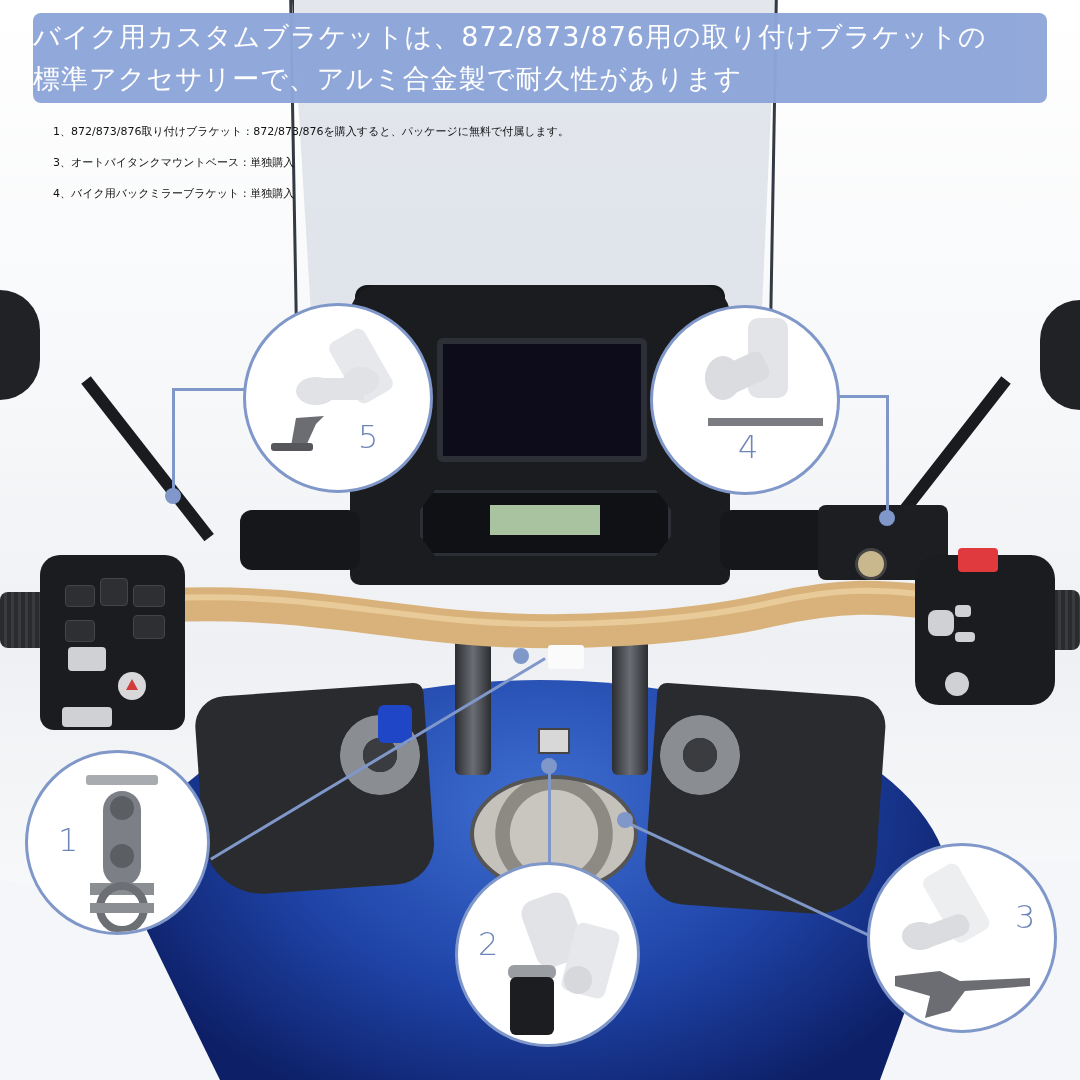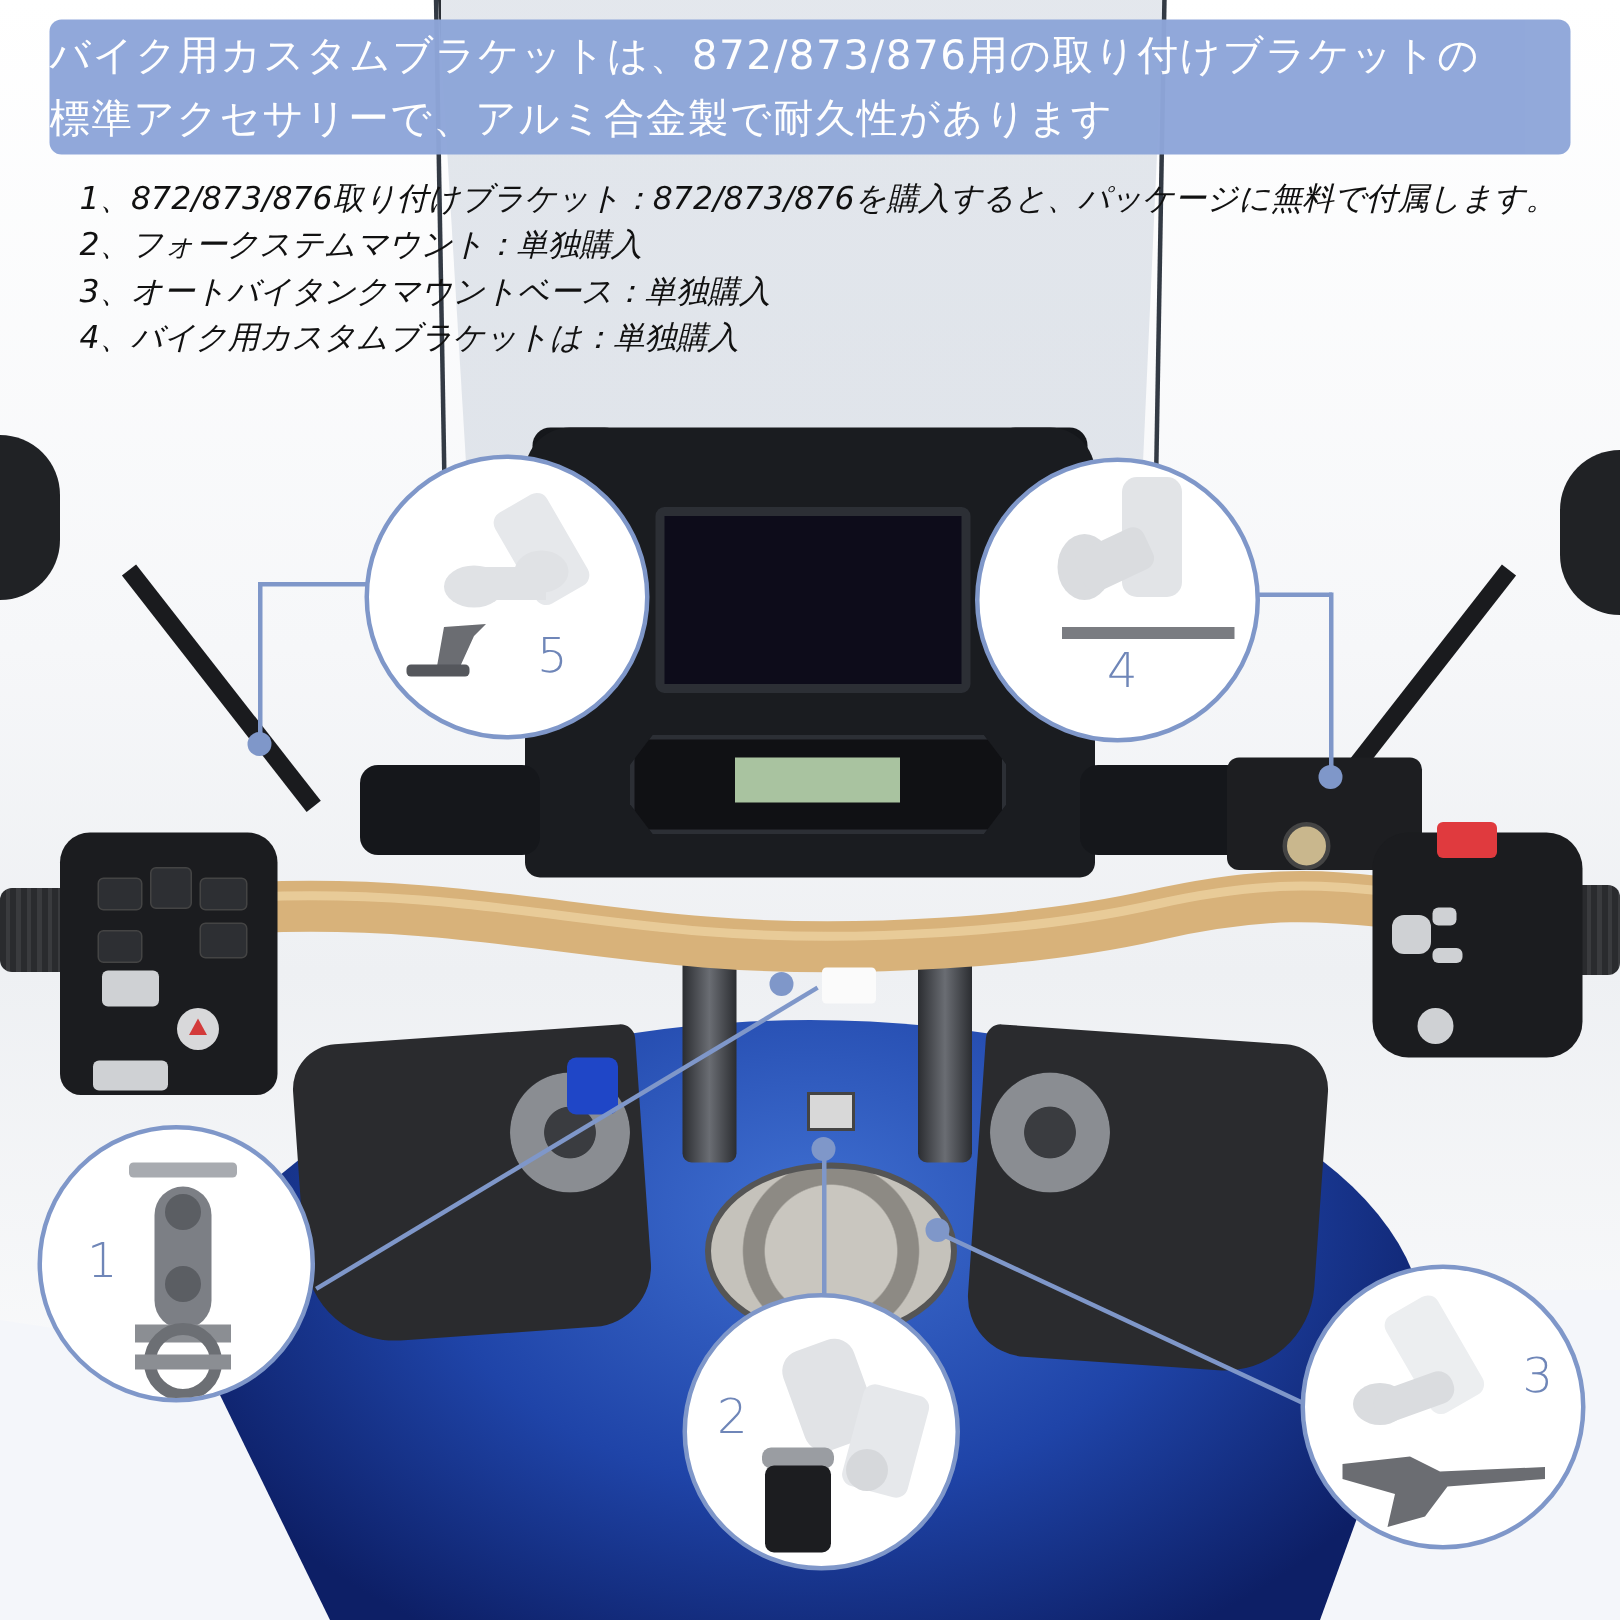--- a/index.html
+++ b/index.html
@@ -59,21 +59,21 @@
   .mirror-stem-r { position:absolute; left:1000px; top:380px; width:12px; height:180px; background:#1a1b1e; transform:rotate(38deg); transform-origin:top; }
 
   
   .header-banner { position:absolute; left:33px; top:13px; width:1014px; height:90px; background:#8ea6d9; border-radius:8px; z-index:5; opacity:0.97; }
   .header-line { position:absolute; left:0; width:100%; color:#ffffff; font-size:27px; letter-spacing:1px; }
   .header-line.l1 { top:6px; }
   .header-line.l2 { top:48px; }
 
   
   .parts-list { position:absolute; left:53px; top:120px; z-index:5; list-style:none; margin:0; padding:0; }
-  .parts-list li { font-size:21px; color:#111; height:31px; line-height:24px; white-space:nowrap;font-style:italic; }
+  .parts-list li { font-size:11px; color:#111; height:31px; line-height:24px; white-space:nowrap; }
 
   
   .callout { position:absolute; border-radius:50%; background:#ffffff; border:3px solid #7f97c9; z-index:4; box-sizing:border-box; overflow:hidden; }
   .callout-num { position:absolute; font-size:32px; color:#6f86b8; font-family:"DejaVu Sans", sans-serif; font-weight:300; }
   .leader { position:absolute; background:#7f97c9; z-index:3; }
   .leader-dot { position:absolute; width:16px; height:16px; border-radius:50%; background:#7f97c9; z-index:6; }
   .part-shape { position:absolute; }
   .sticker { position:absolute; left:548px; top:645px; width:36px; height:24px; background:#fbfbfb; border-radius:3px; }
 </style>
 </head>
@@ -141,23 +141,22 @@
   <div class="btn-light" style="left:955px;top:632px;width:20px;height:10px;"></div>
   <div class="btn-light" style="left:945px;top:672px;width:24px;height:24px;border-radius:50%;"></div>
 
   <div class="header-banner">
     <div class="header-line l1">バイク用カスタムブラケットは、872/873/876用の取り付けブラケットの</div>
     <div class="header-line l2">標準アクセサリーで、アルミ合金製で耐久性があります</div>
   </div>
 
   <ul class="parts-list">
     <li><span>1、</span><span>872/873/876取り付けブラケット：872/873/876を購入すると、パッケージに無料で付属します。</span></li>
-    <li><span>2、</span><span>フォークステムマウント：単独購入</span></li>
     <li><span>3、</span><span>オートバイタンクマウントベース：単独購入</span></li>
-    <li><span>4、</span><span>バイク用カスタムブラケットは：単独購入</span></li>
+    <li><span>4、</span><span>バイク用バックミラーブラケット：単独購入</span></li>
   </ul>
 
   <div class="leader" style="left:172px;top:388px;width:80px;height:3px;"></div>
   <div class="leader" style="left:172px;top:388px;width:3px;height:105px;"></div>
   <div class="leader-dot" style="left:165px;top:488px;"></div>
 
   <div class="leader" style="left:828px;top:395px;width:60px;height:3px;"></div>
   <div class="leader" style="left:886px;top:395px;width:3px;height:120px;"></div>
   <div class="leader-dot" style="left:879px;top:510px;"></div>
 

